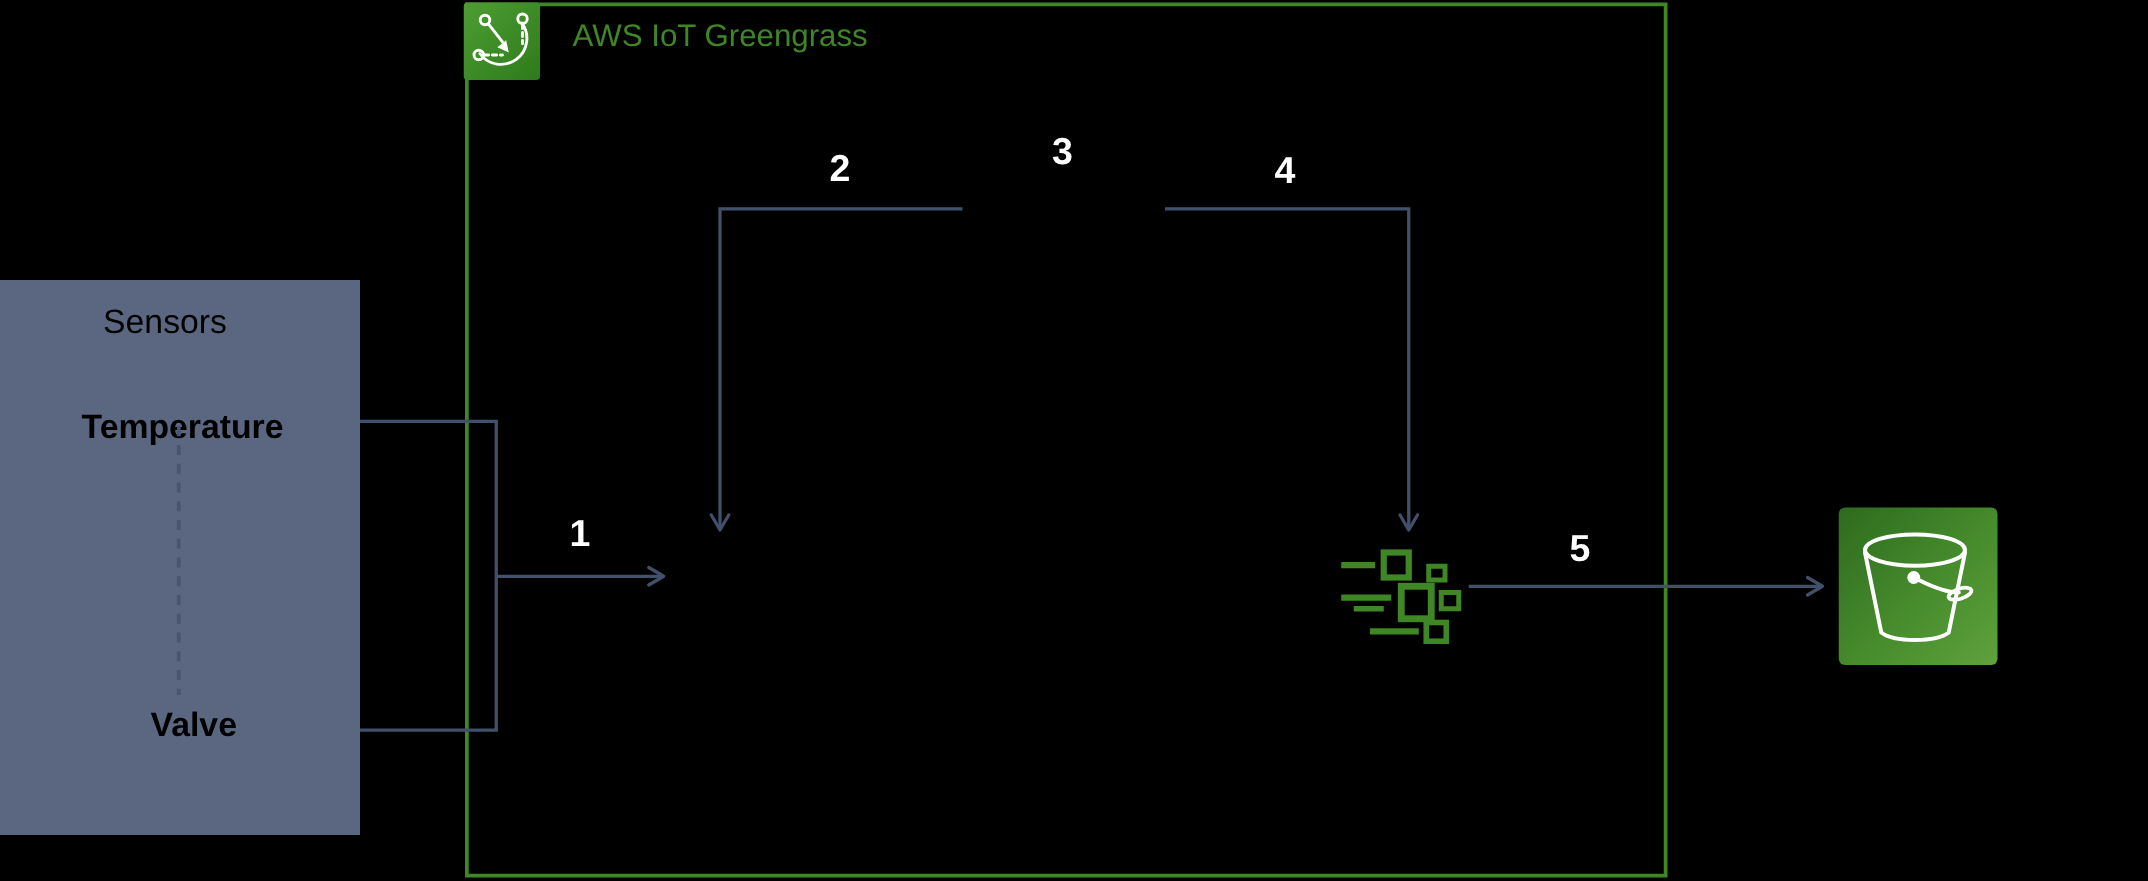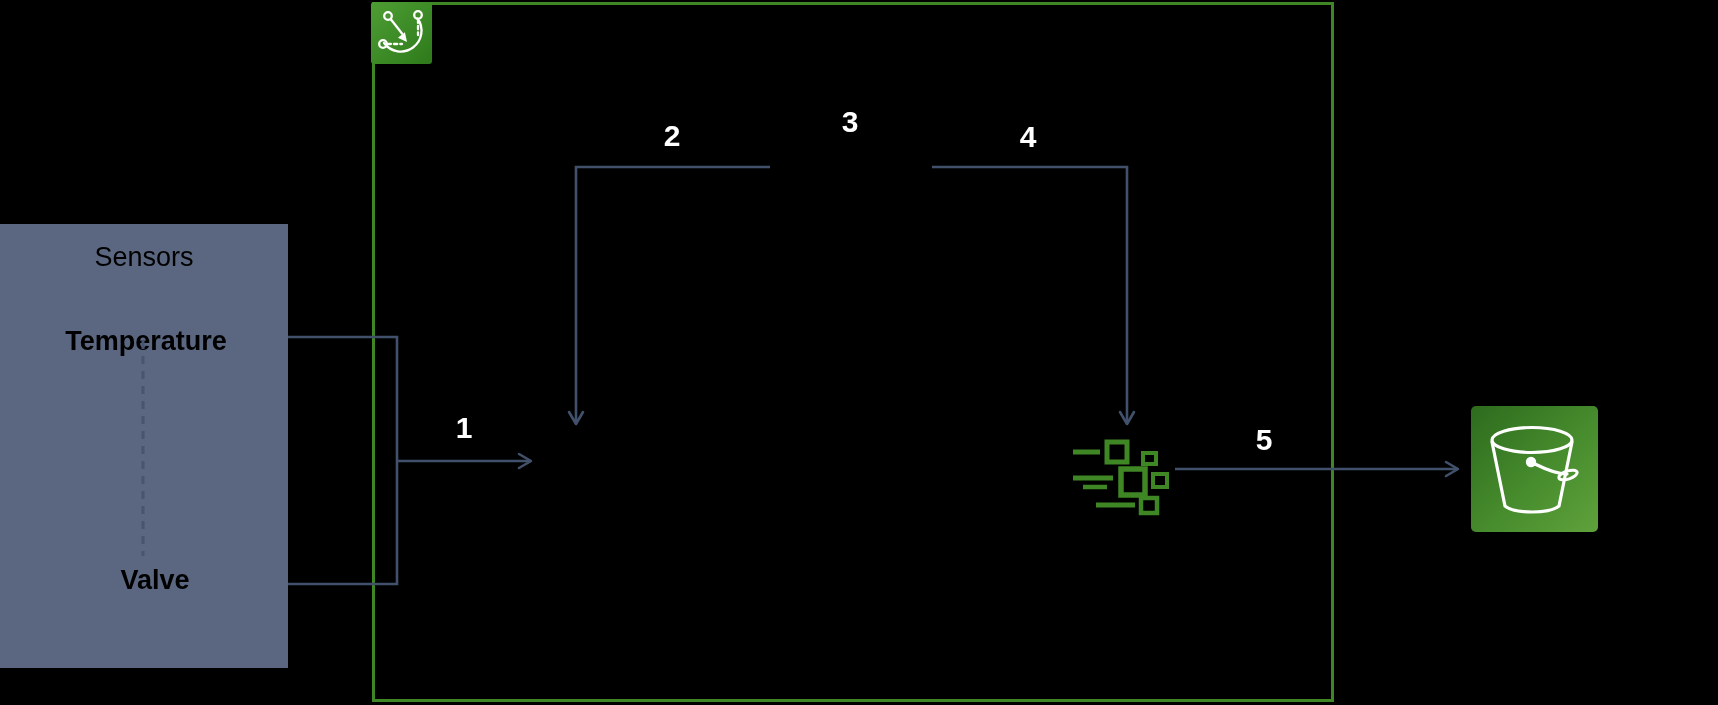--- a/index.html
+++ b/index.html
@@ -4,21 +4,21 @@
 <style>
   html,body{margin:0;padding:0;background:#000;}
   .canvas{
     position:relative;width:1718px;height:705px;background:#000;overflow:hidden;
     font-family:"Liberation Sans",sans-serif;
   }
   .abs{position:absolute;}
   .center-x{transform:translateX(-50%);}
   
   .sensors-box{left:0;top:224px;width:288px;height:444px;background:#5B6781;}
-  .sensors-title{left:144px;top:242px;font-size:27px;font-weight:400;color:#000;white-space:nowrap;}
+  .sensors-title{left:132px;top:242px;font-size:27px;font-weight:400;color:#000;white-space:nowrap;}
   .sensor-label{font-size:27px;font-weight:700;color:#000;white-space:nowrap;}
   .sensor-top{left:146px;top:326px;}
   .sensor-bottom{left:155px;top:565px;}
   
   .gg-box{left:372px;top:2px;width:962px;height:700px;border:3px solid #3F8624;box-sizing:border-box;background:transparent;}
   .gg-badge{left:371px;top:2px;width:61px;height:62px;border-radius:3px;
             background:linear-gradient(135deg,#4E9D33 0%,#3C8A26 55%,#2E7A1C 100%);}
   .gg-title{left:458px;top:15px;font-size:25px;font-weight:400;color:#3F8624;white-space:nowrap;}
   
   .step-num{font-size:30px;font-weight:700;color:#FFFFFF;white-space:nowrap;}
@@ -72,20 +72,21 @@
         <circle cx="17" cy="14" r="3.8"></circle>
         <circle cx="47" cy="13" r="3.8"></circle>
         <circle cx="12" cy="42" r="3.8"></circle>
         <path d="M20,17.5 L31,31.5"></path>
         <path d="M47,17.5 V33" stroke-dasharray="3.4 3"></path>
         <path d="M16.5,42 H31" stroke-dasharray="3.4 3"></path>
       </g>
       <path d="M36,40 L33.9,30.2 L26.9,35.8 Z" fill="#FFFFFF" stroke="none"></path>
     </svg>
   </div>
+  <div class="abs gg-title">AWS IoT Greengrass</div>
 
   <div class="abs center-x step-num step-1">1</div>
   <div class="abs center-x step-num step-2">2</div>
   <div class="abs center-x step-num step-3">3</div>
   <div class="abs center-x step-num step-4">4</div>
   <div class="abs center-x step-num step-5">5</div>
 
   <svg class="abs stream-icon" viewBox="0 0 105 78">
     <g stroke="#3F8624" fill="none">
       <path d="M8,14 H35" stroke-width="5"></path>

